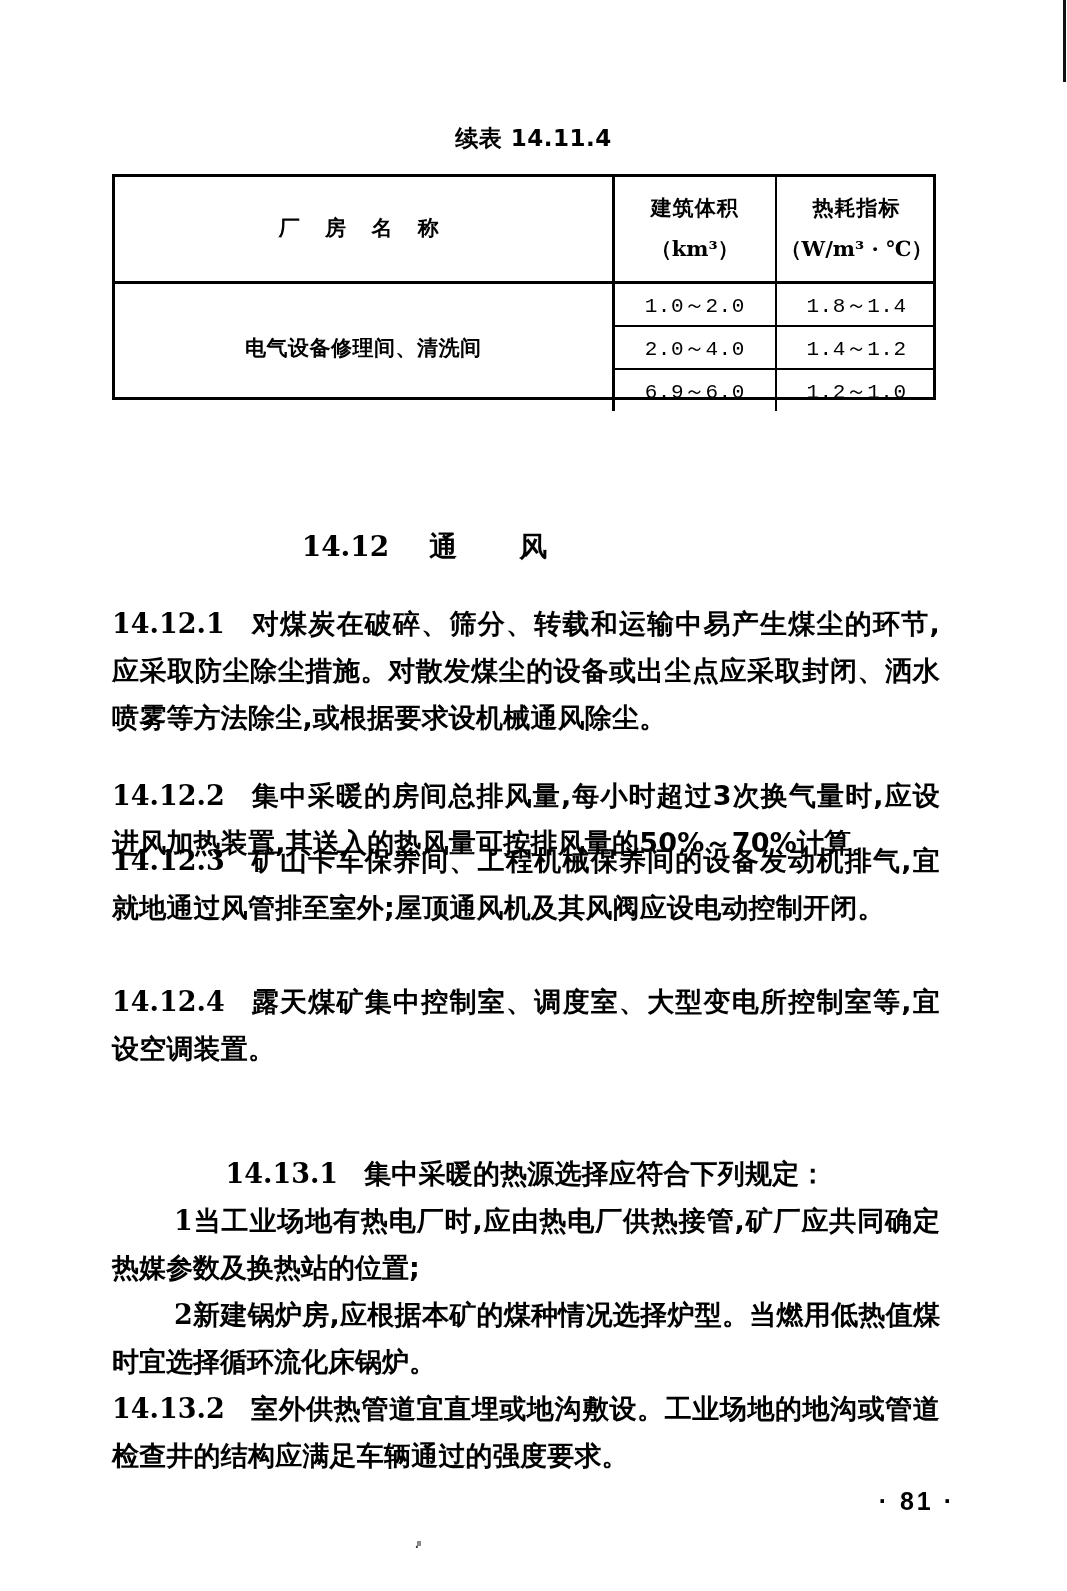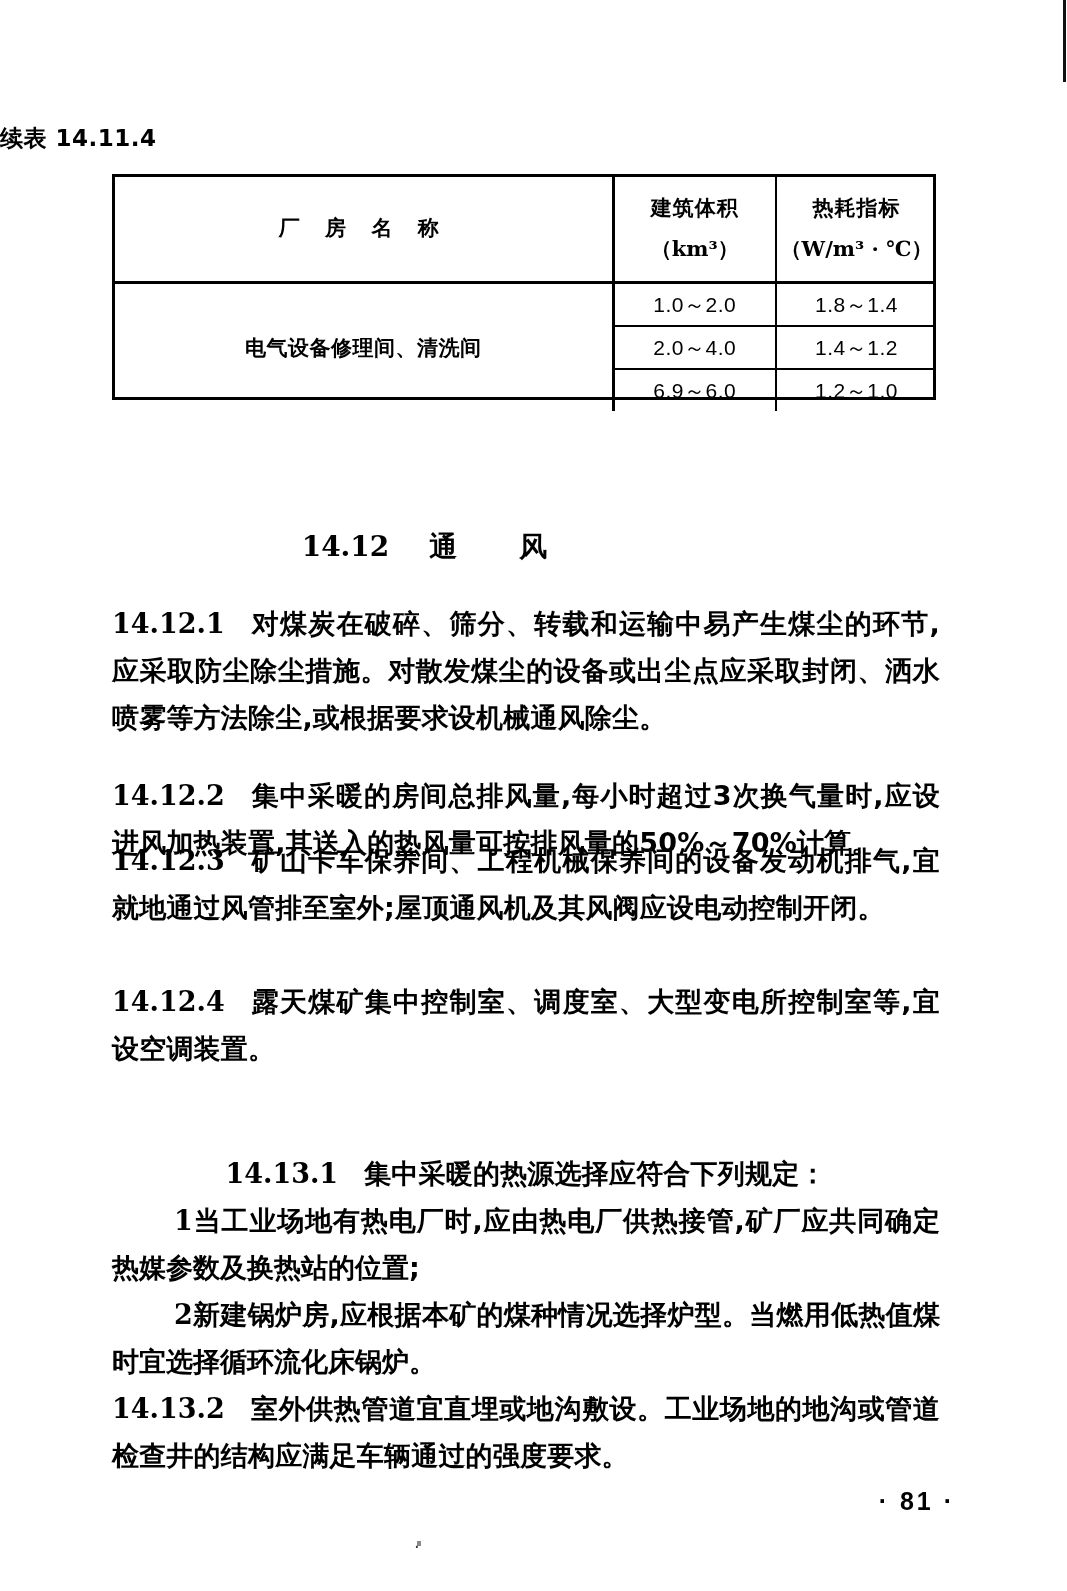--- a/index.html
+++ b/index.html
@@ -32,20 +32,21 @@
     position: absolute;
     background: #8a8a8a;
   }
 
   
   .table-caption {
     position: absolute;
     left: 0;
     top: 123px;
     width: 1067px;
+    text-align: center;
     font-size: 23px;
     font-weight: bold;
     letter-spacing: 0.5px;
     font-family: "DejaVu Sans", "Liberation Sans", sans-serif;
   }
 
   
   .tbl-wrap {
     position: absolute;
     left: 112px;
@@ -98,21 +99,21 @@
 
   .rowname-cell {
     text-align: left;
     padding-left: 37px;
     font-size: 21px;
     font-weight: bold;
     letter-spacing: 0.5px;
   }
   .data-cell {
     height: 41px;
-    font-family: Liberation Sans, sans-serif;
+    font-family: Liberation Mono, monospace;
     font-size: 21px;
     letter-spacing: 0.5px;
   }
 
   
   .para {
     position: absolute;
     left: 112px;
     width: 828px;
     font-size: 27px;

